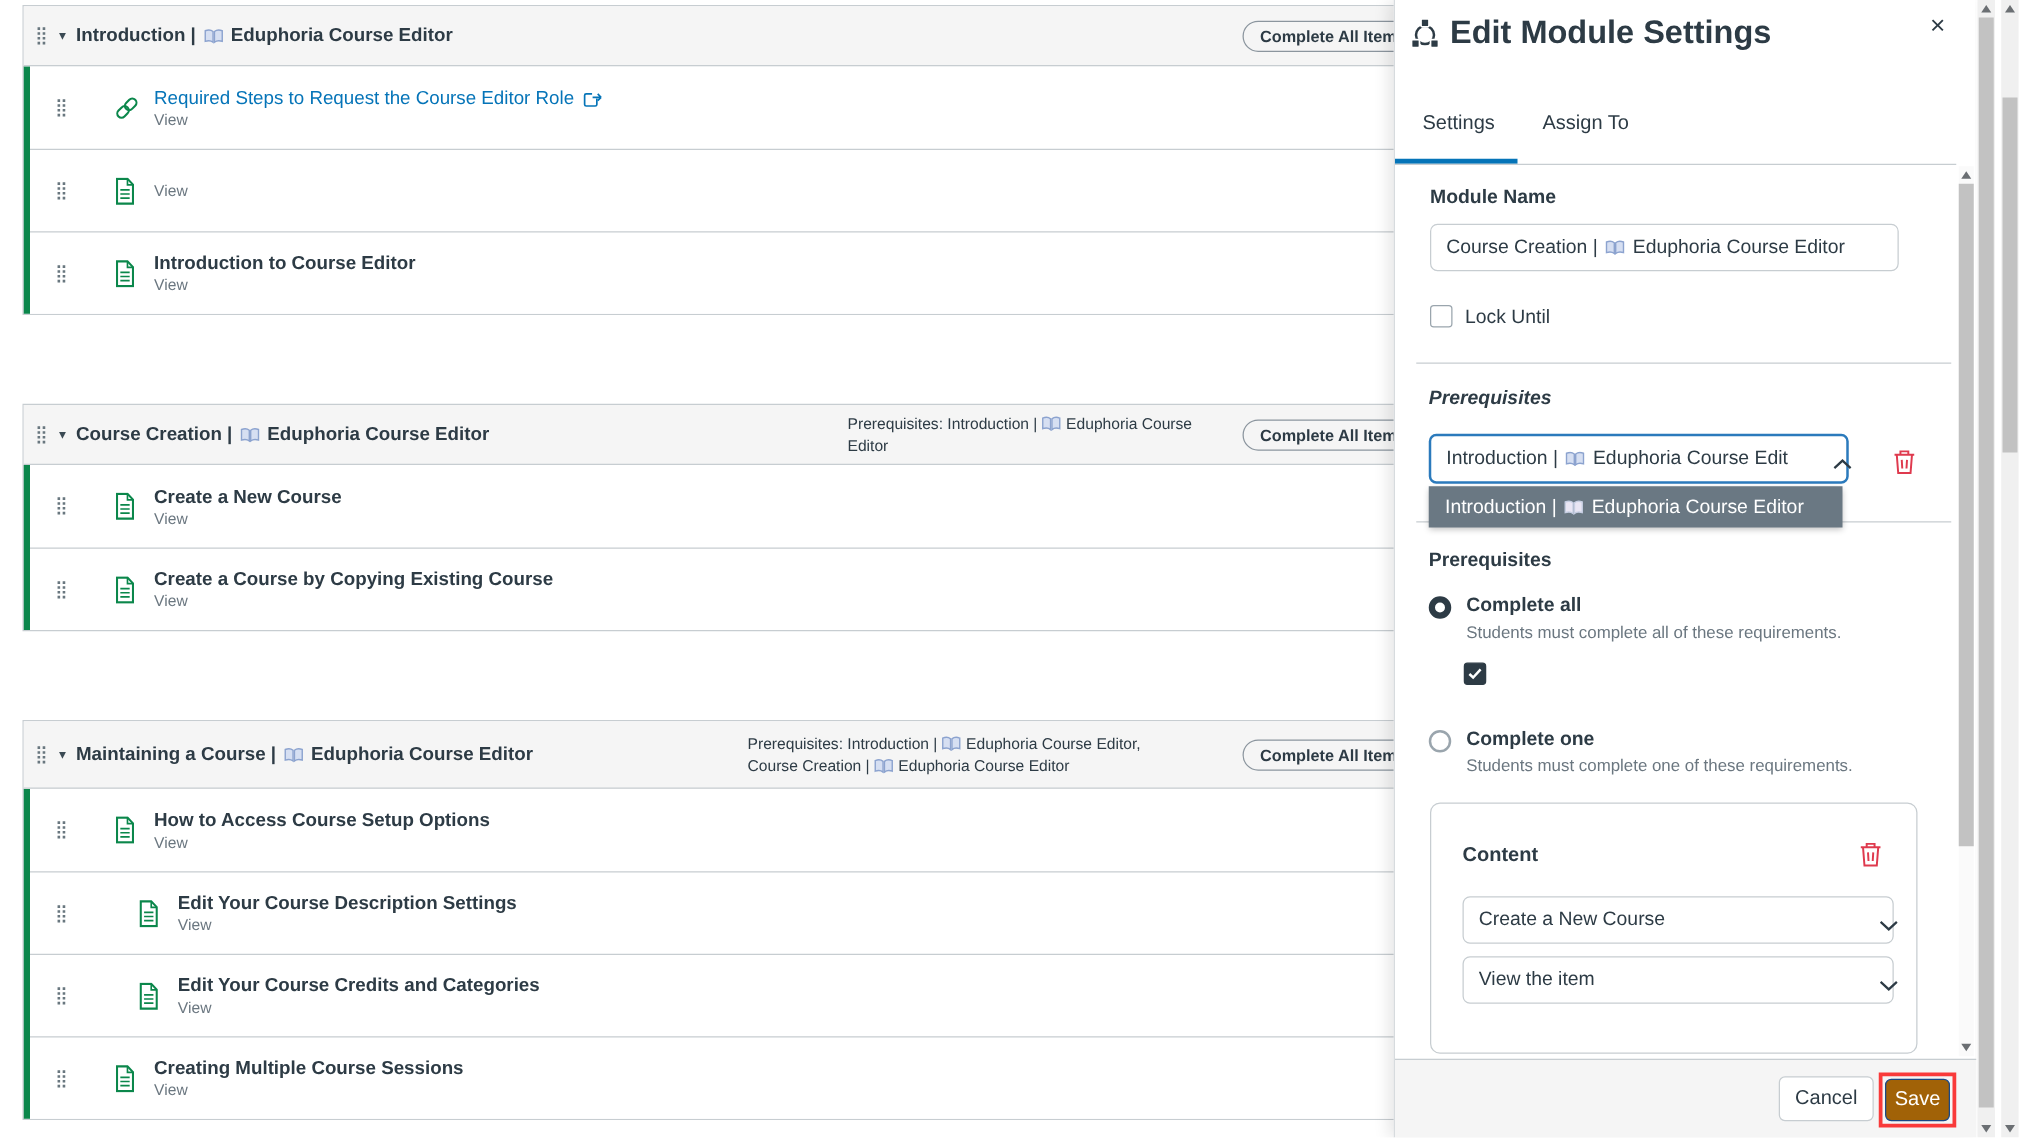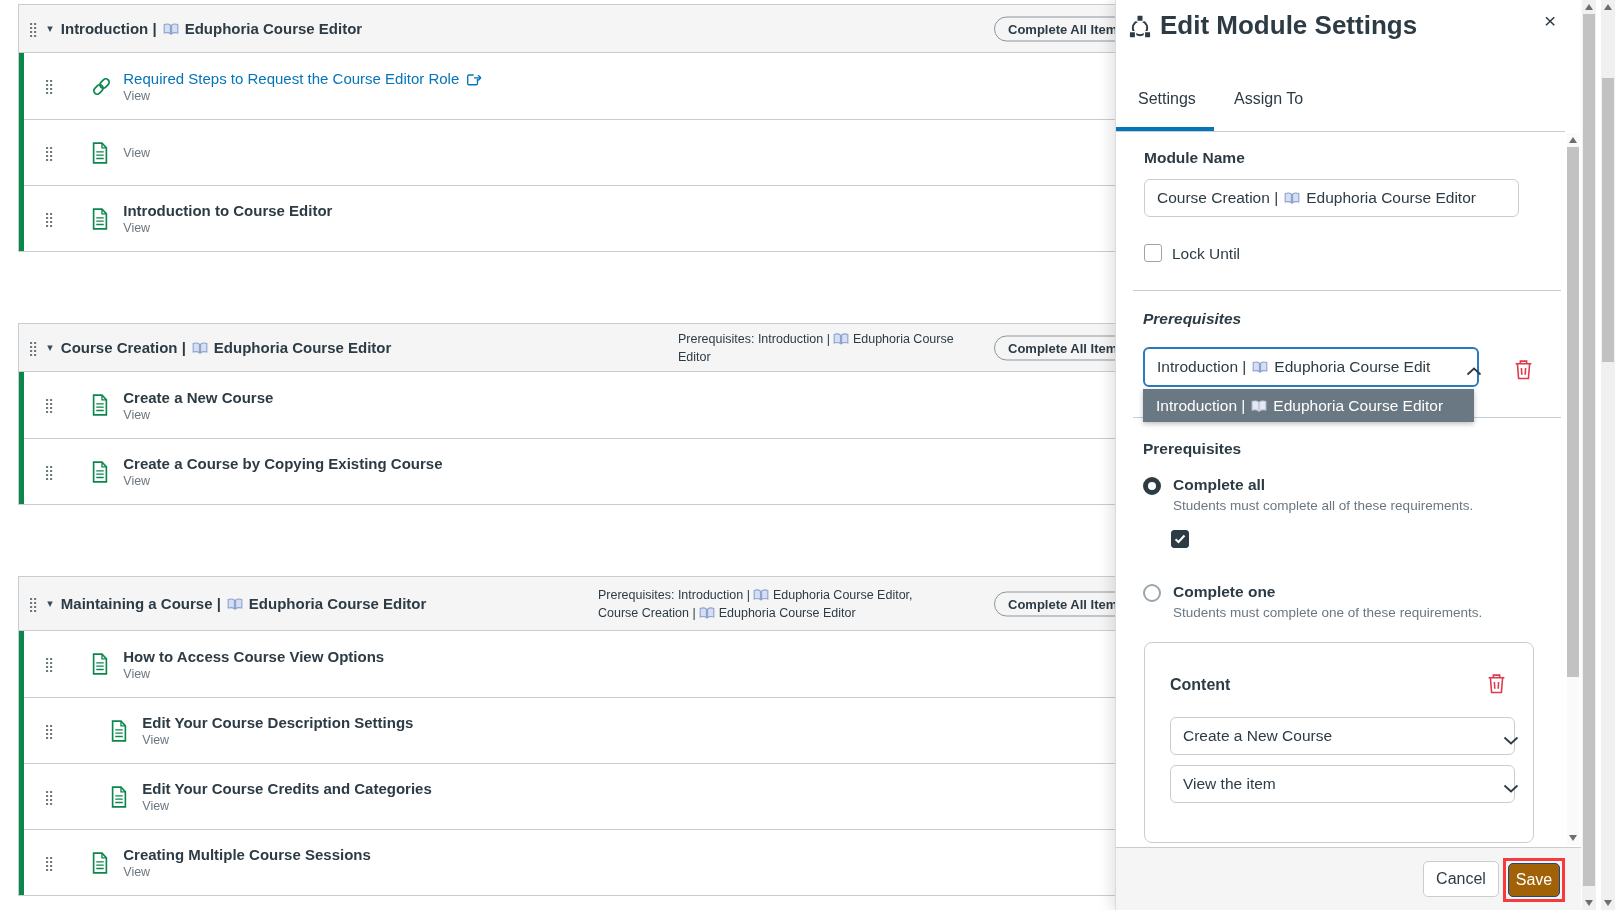--- a/index.html
+++ b/index.html
@@ -252,21 +252,21 @@
     <div class="item">
       <span class="handle">⣿</span>
       <span class="i-icon">
               <svg width="18" height="22" viewBox="0 0 16 20" fill="none" stroke="#0B874B">
                 <path d="M2.2 1 h7.6 l4 4.2 v13.8 h-11.6 z" stroke-width="1.5"></path>
                 <path d="M9.8 1 v4.4 h4.2" stroke-width="1.2"></path>
                 <path d="M4.6 9 h6.8 M4.6 12 h6.8 M4.6 15 h6.8" stroke-width="1.2"></path>
               </svg>
             </span>
       <span class="i-text">
-        <a class="i-title" href="#"><span>How to Access Course View Options</span></a>
+        <a class="i-title" href="#"><span>How to Access Course Setup Options</span></a>
         <span class="i-sub">View</span>
       </span>
     </div>
     <div class="item ind">
       <span class="handle">⣿</span>
       <span class="i-icon">
               <svg width="18" height="22" viewBox="0 0 16 20" fill="none" stroke="#0B874B">
                 <path d="M2.2 1 h7.6 l4 4.2 v13.8 h-11.6 z" stroke-width="1.5"></path>
                 <path d="M9.8 1 v4.4 h4.2" stroke-width="1.2"></path>
                 <path d="M4.6 9 h6.8 M4.6 12 h6.8 M4.6 15 h6.8" stroke-width="1.2"></path>

